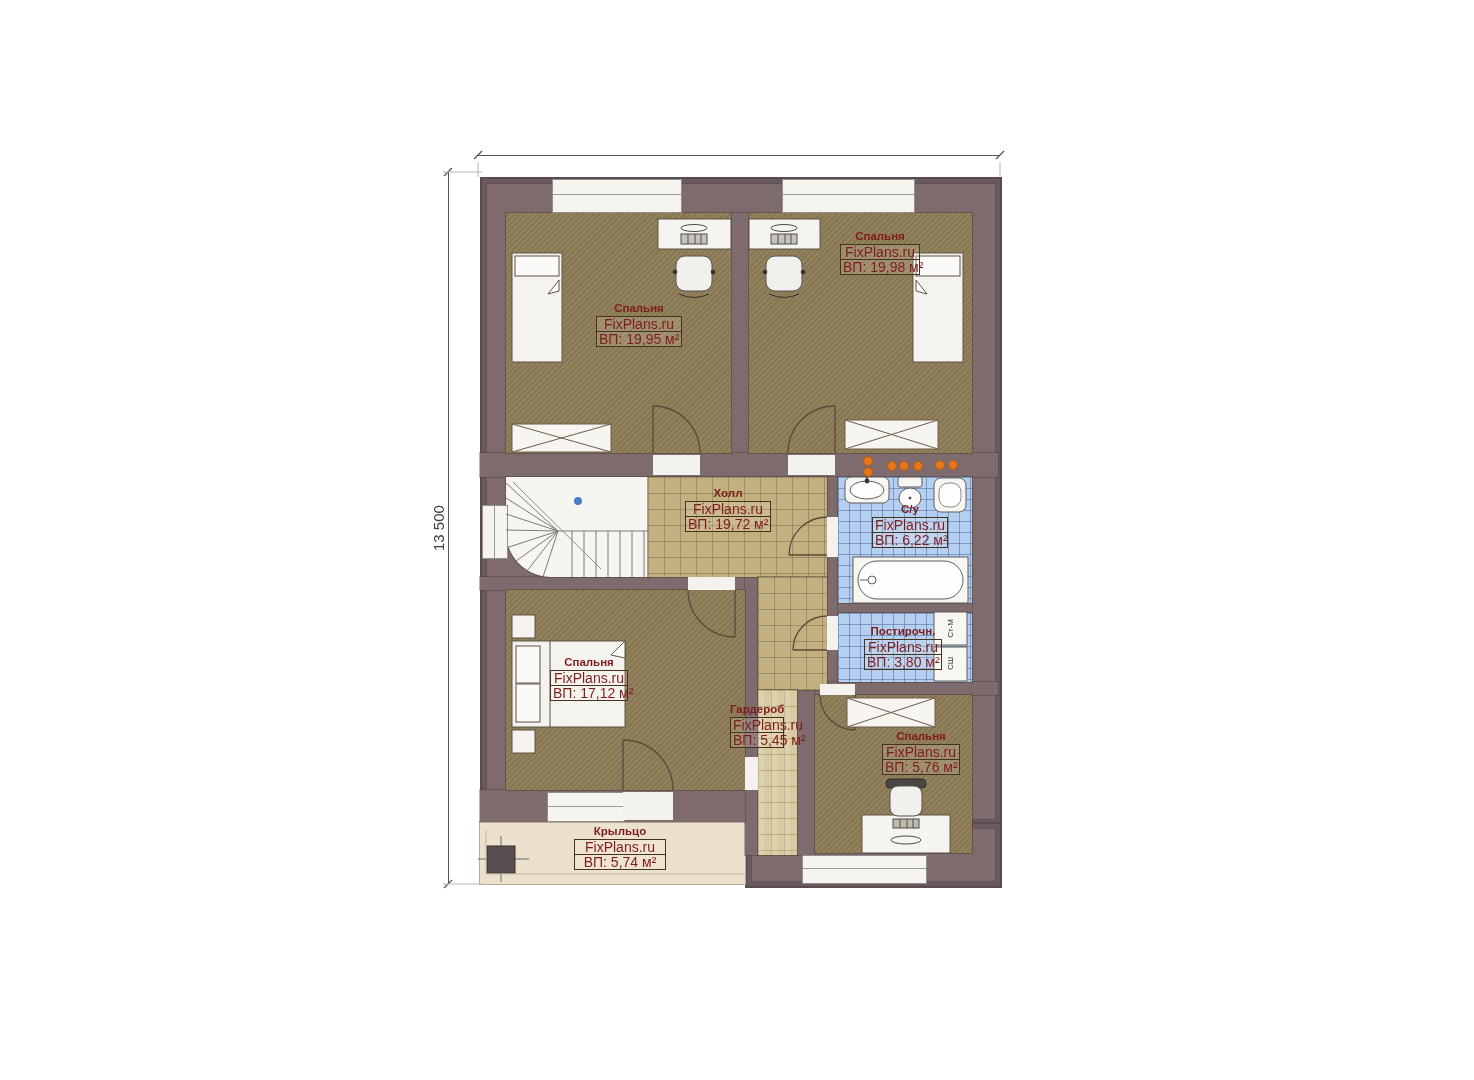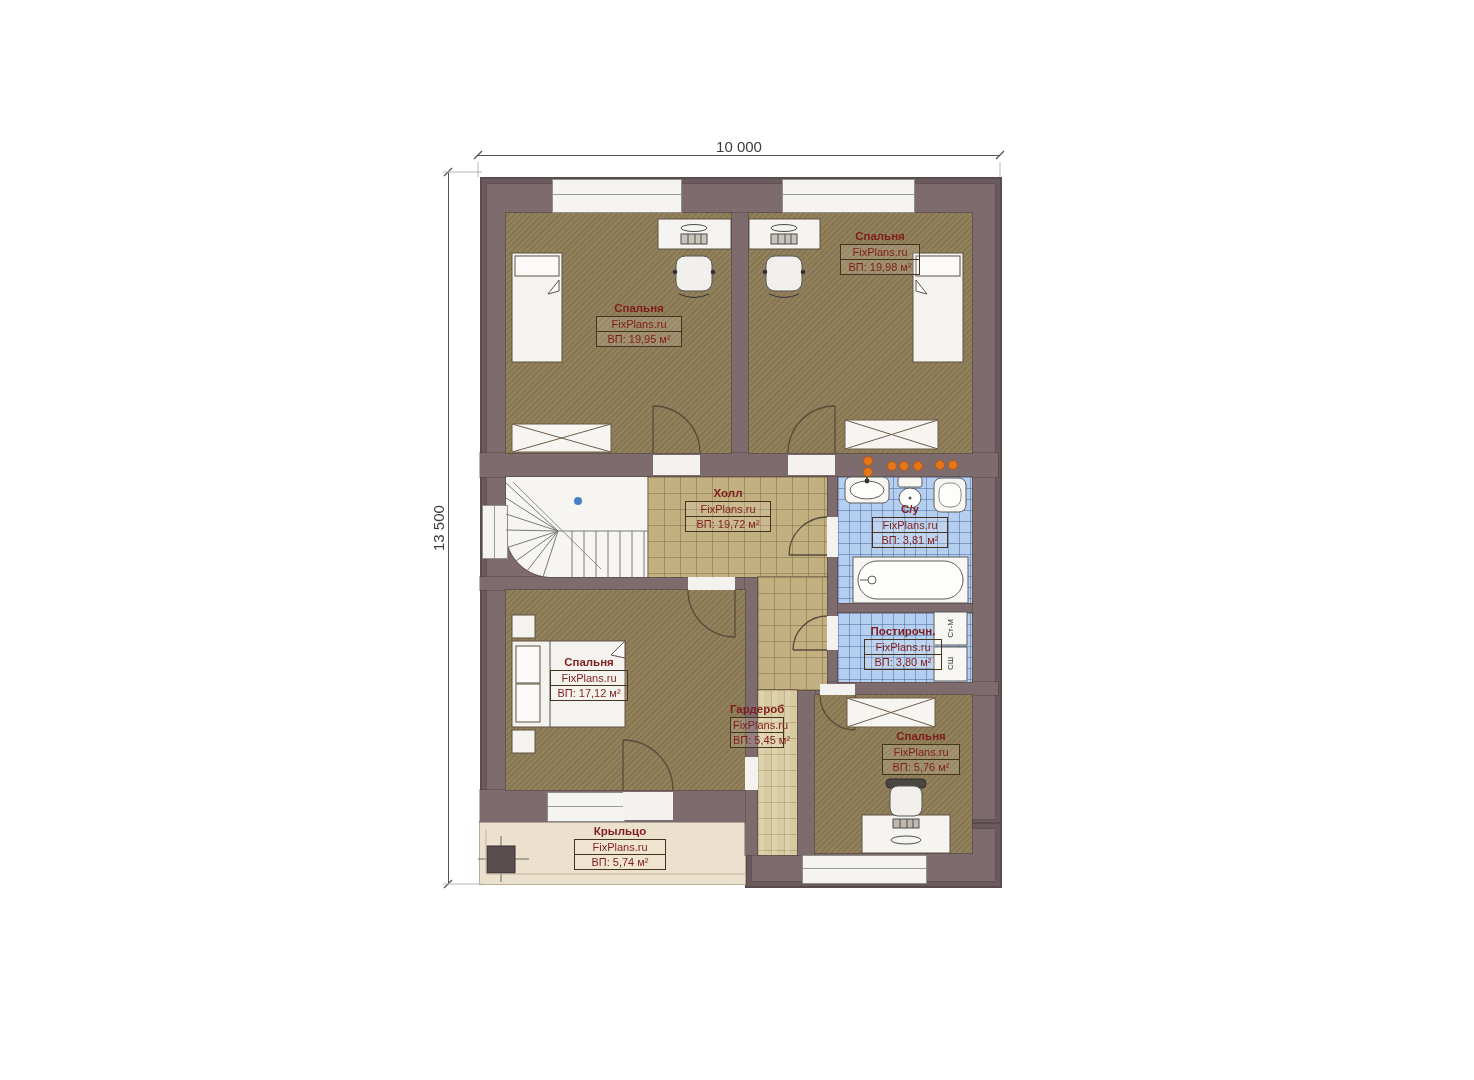--- a/index.html
+++ b/index.html
@@ -30,38 +30,37 @@
   .floor-porch{background-color:var(--porch-floor,#ebe1cc);box-shadow:0 0 0 1px #b9ad96;}
   .floor-white{background:#f6f5f2;}
   
   .window{position:absolute;background:#f5f4f1;border:1px solid #8f8f8c;}
   .window.h::before{content:"";position:absolute;left:0;right:0;top:45%;height:1px;background:#9a9a97;}
   .window.v::before{content:"";position:absolute;top:0;bottom:0;left:45%;width:1px;background:#9a9a97;}
   .threshold{position:absolute;background:#f3f2ef;}
   
   .room-label{position:absolute;text-align:center;color:#7f1d1d;z-index:40;}
   .rl-title{font-weight:bold;font-size:11.5px;line-height:13px;margin-bottom:1px;}
-  .rl-box{border:1px solid #43331f;font-size:11px;line-height:12px;background:rgba(252,248,238,.15);}
+  .rl-box{border:1px solid #43331f;font-size:14px;line-height:12px;background:rgba(252,248,238,.15);}
   .rl-brand{padding:1px 2px;border-bottom:1px solid #43331f;white-space:nowrap;}
   .rl-area{padding:1px 2px;white-space:nowrap;}
   
   .dim-line{position:absolute;background:#555;}
   .dim-text{position:absolute;color:#3c3c3c;font-size:15px;}
   .vtext{writing-mode:vertical-rl;transform:rotate(180deg);}
   .appliance-label{position:absolute;display:flex;align-items:center;justify-content:center;
     font-size:8px;color:#333;z-index:35;}
   svg.overlay{position:absolute;left:0;top:0;z-index:30;pointer-events:none;}
 </style>
 </head>
 <body>
 
 <div id="canvas">
 
   <div class="dim-line" style="left:478px;top:155px;width:522px;height:1px;"></div>
-  <div class="dim-text" style="left:478px;top:138px;width:522px;text-align:center;">10 000</div>
   <div class="dim-line" style="left:448px;top:172px;width:1px;height:712px;"></div>
   <div class="dim-text vtext" style="left:430px;top:478px;height:100px;text-align:center;">13 500</div>
 
   <div class="wall wall-outer" style="left:480px;top:177px;width:518px;height:645px;"></div>
   <div class="wall wall-outer" style="left:745px;top:822px;width:253px;height:62px;"></div>
 
   <div class="floor floor-porch" style="left:480px;top:822px;width:265px;height:62px;"></div>
 
   <div class="wall wall-inner" style="left:731px;top:213px;width:18px;height:240px;"></div>
   <div class="wall wall-inner" style="left:480px;top:453px;width:518px;height:24px;"></div>
@@ -301,21 +300,21 @@
     <div class="rl-title">Холл</div>
     <div class="rl-box">
         <div class="rl-brand">FixPlans.ru</div>
       <div class="rl-area">ВП: 19,72 м²</div>
       </div>
   </div>
   <div class="room-label" style="left:872px;top:503px;width:76px;">
     <div class="rl-title">С/у</div>
     <div class="rl-box">
         <div class="rl-brand">FixPlans.ru</div>
-      <div class="rl-area">ВП: 3,81 м²</div>
+      <div class="rl-area">ВП: 6,22 м²</div>
       </div>
   </div>
   <div class="room-label" style="left:864px;top:625px;width:78px;">
     <div class="rl-title">Постирочн.</div>
     <div class="rl-box">
         <div class="rl-brand">FixPlans.ru</div>
       <div class="rl-area">ВП: 3,80 м²</div>
       </div>
   </div>
   <div class="room-label" style="left:550px;top:656px;width:78px;">

